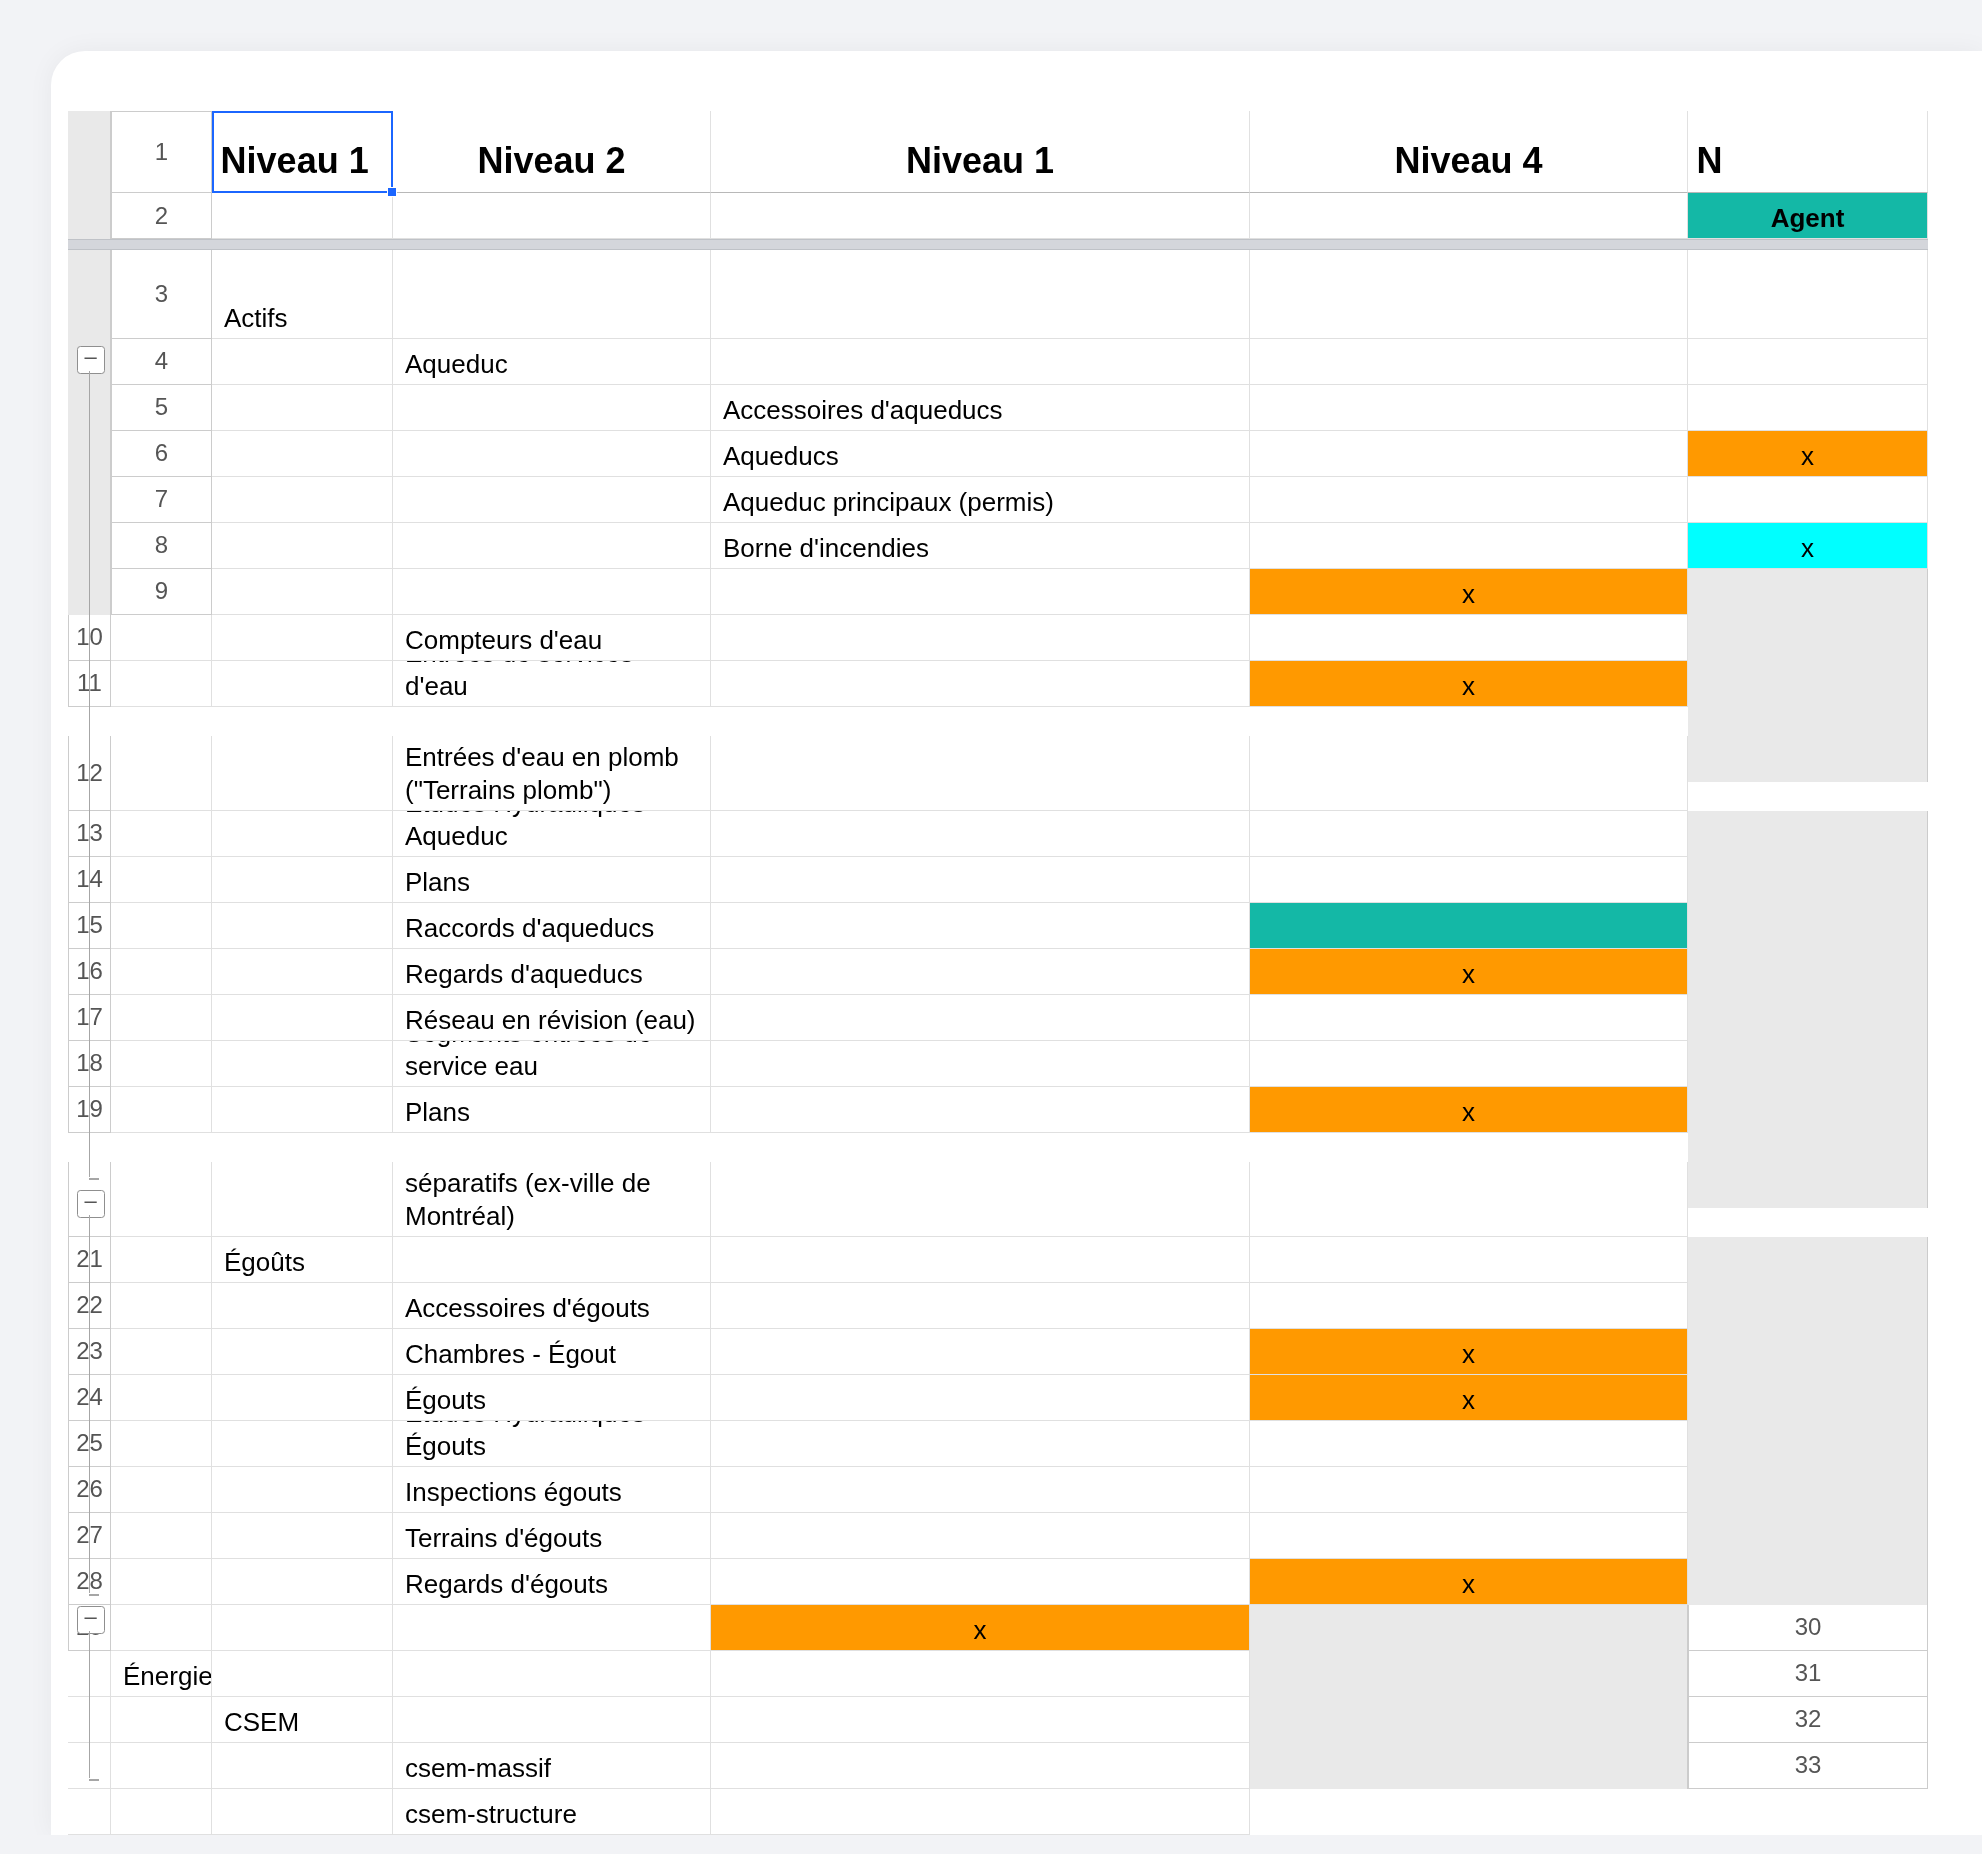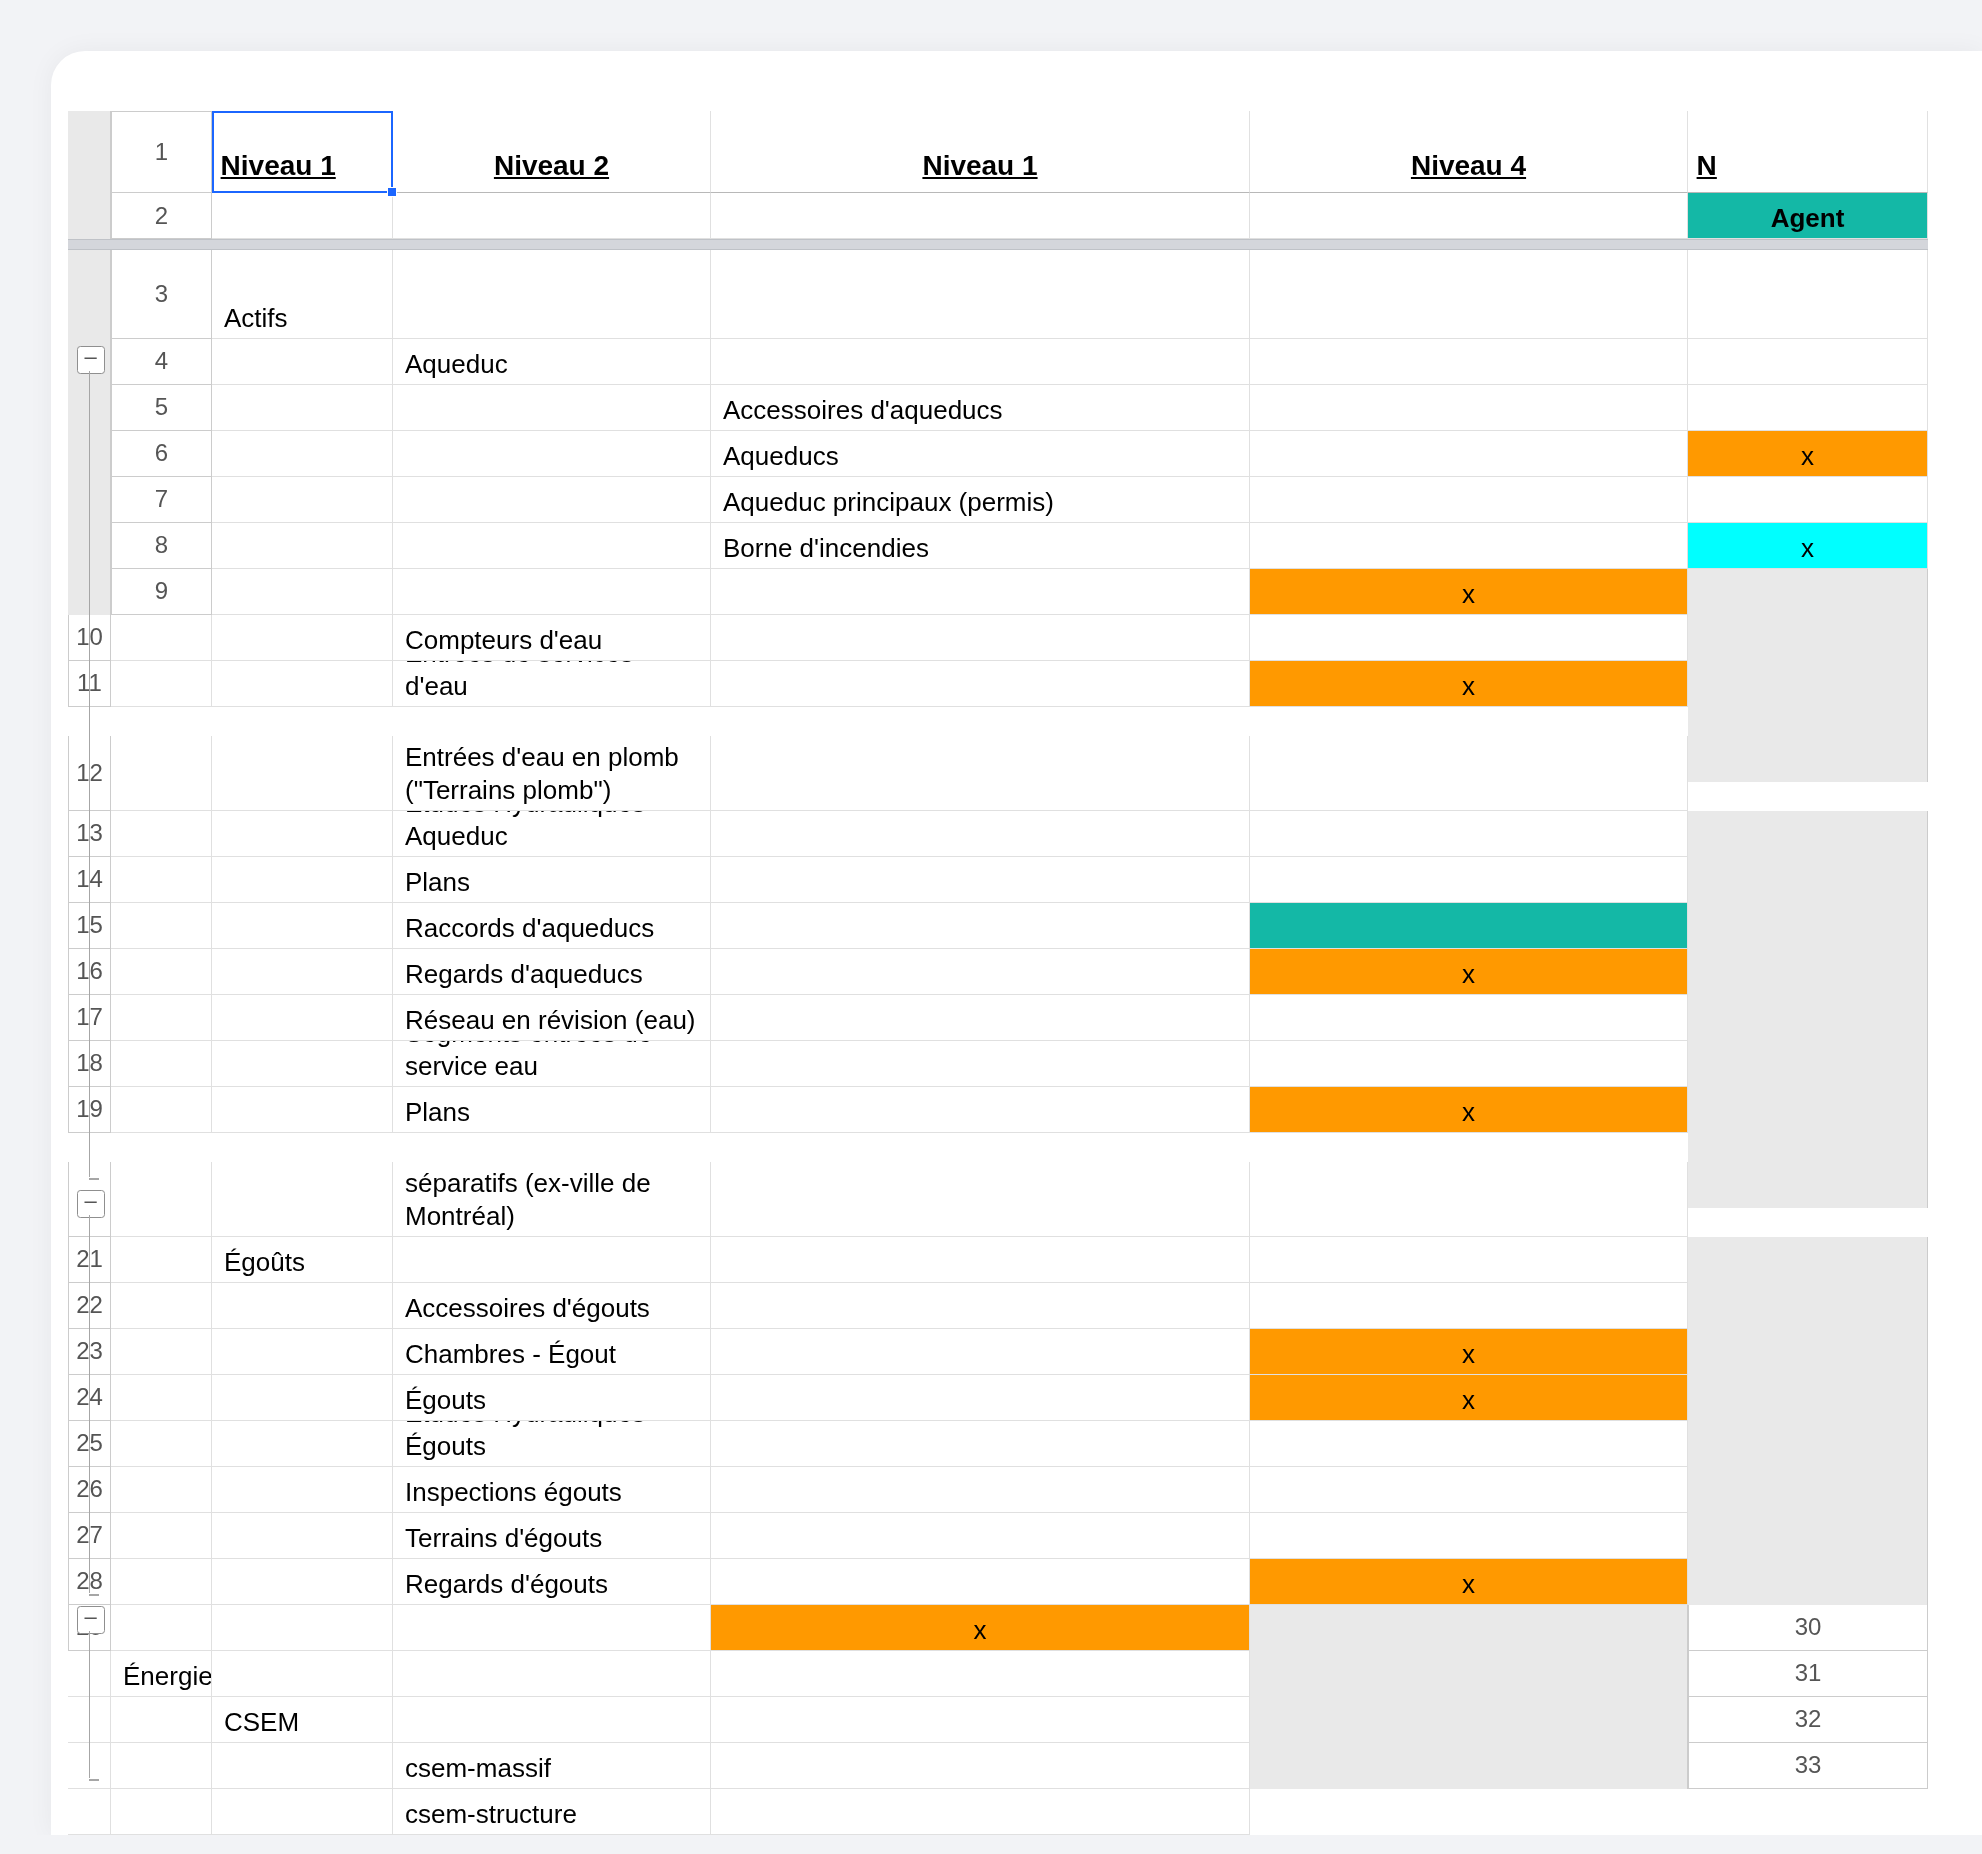--- a/index.html
+++ b/index.html
@@ -32,23 +32,22 @@
     white-space: normal;
     line-height: 1.25;
   }
   .hdr-cell {
     background: #fff;
     font-weight: 700;
     border-bottom: 0.9px solid #b8b8b8;
     border-right: 0.9px solid #e1e1e1;
     align-items: flex-end;
     justify-content: center;
-    font-size: 28px;
+    font-size: 36px;
     padding-bottom: 8.6px;
-    text-decoration: underline;
   }
   .hdr-cell.left-align { justify-content: flex-start; }
   .rownum {
     background: #fff;
     border: 0.9px solid #ccc;
     border-top: none;
     color: #555;
     justify-content: center;
     align-items: center;
     font-size: 24px;

